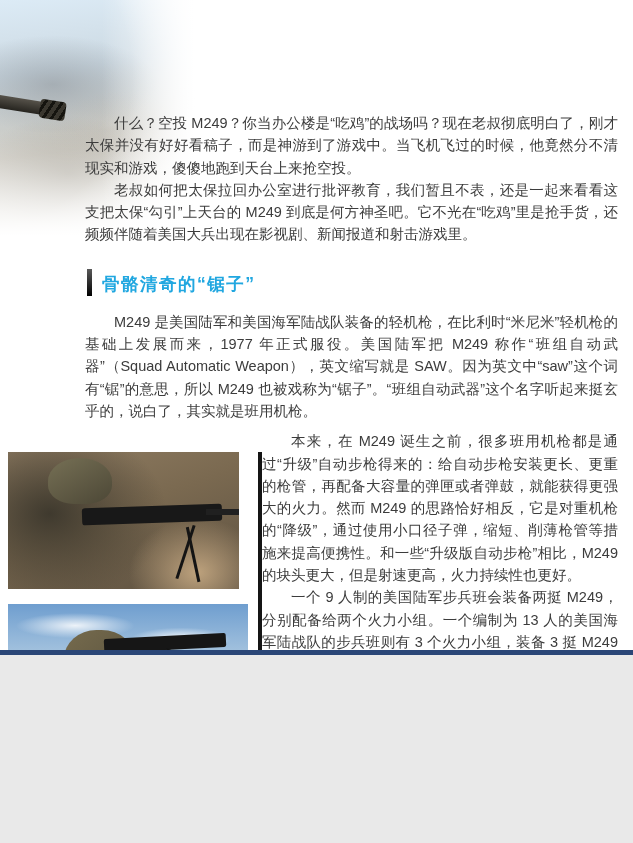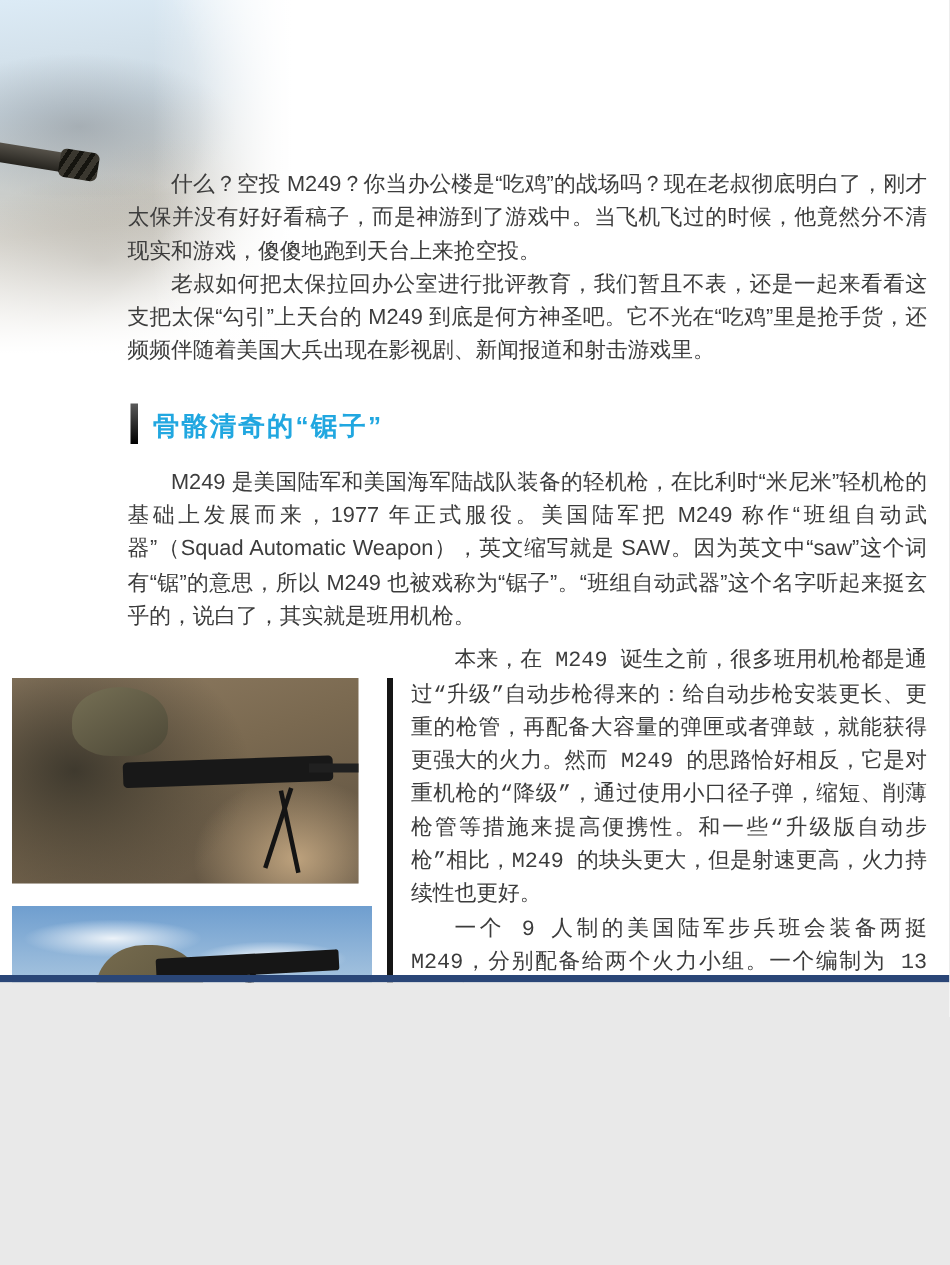--- a/index.html
+++ b/index.html
@@ -75,21 +75,21 @@
   .p2-soldier { position:absolute; left:56px; top:26px; width:72px; height:64px;
     border-radius:45% 48% 30% 30%; background:linear-gradient(140deg,#766b4e,#57503b); }
   .p2-gun { position:absolute; left:96px; top:32px; width:122px; height:14px;
     background:#161616; border-radius:2px; transform:rotate(-3deg); }
   .p2-tripod { position:absolute; left:150px; top:44px; width:4px; height:72px;
     background:#121212; transform:rotate(14deg); }
   .p2-tripod::after { content:""; position:absolute; left:12px; top:2px; width:4px; height:70px;
     background:#121212; transform:rotate(-24deg); }
 
   .column-divider { position:absolute; left:250px; top:22px; width:4px; height:292px; background:#151515; }
-  .col-text { flex:1; padding-left:16px;font-family:Liberation Mono, monospace; }
+  .col-text { flex:1; padding-left:4px; }
 
   
   .deco-brown { position:absolute; left:0; top:690px; width:633px; height:153px; background:#9c8472;
     clip-path:polygon(170px 153px, 233px 130px, 612px 130px, 612px 4px, 633px 15px, 633px 153px); }
   .deco-blue { position:absolute; left:0; top:690px; width:633px; height:153px; background:#b7cde3;
     clip-path:polygon(231px 131px, 612px 131px, 612px 6px); }
   .bottom-bar { position:absolute; left:0; bottom:0; width:100%; height:5px; background:#2a4677; }
 
   
   .jet { position:absolute; left:502px; top:748px; width:106px; height:74px; }

